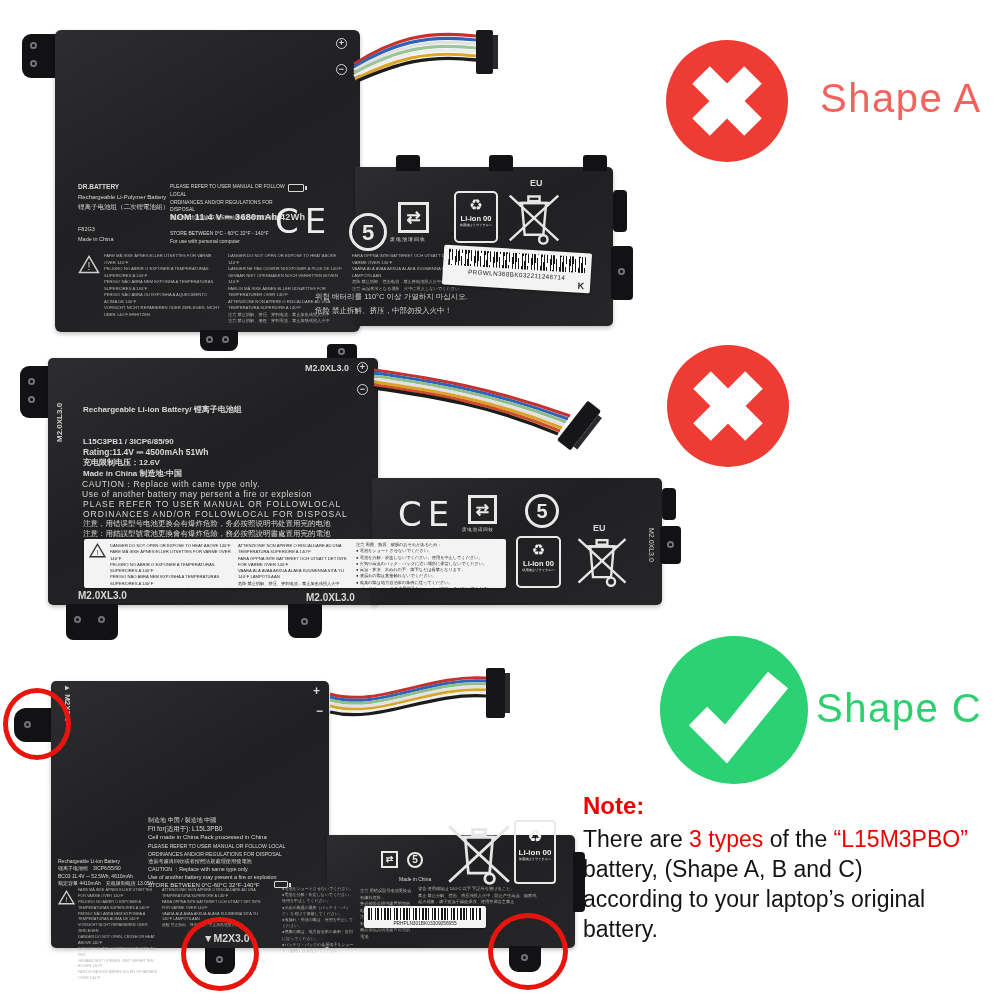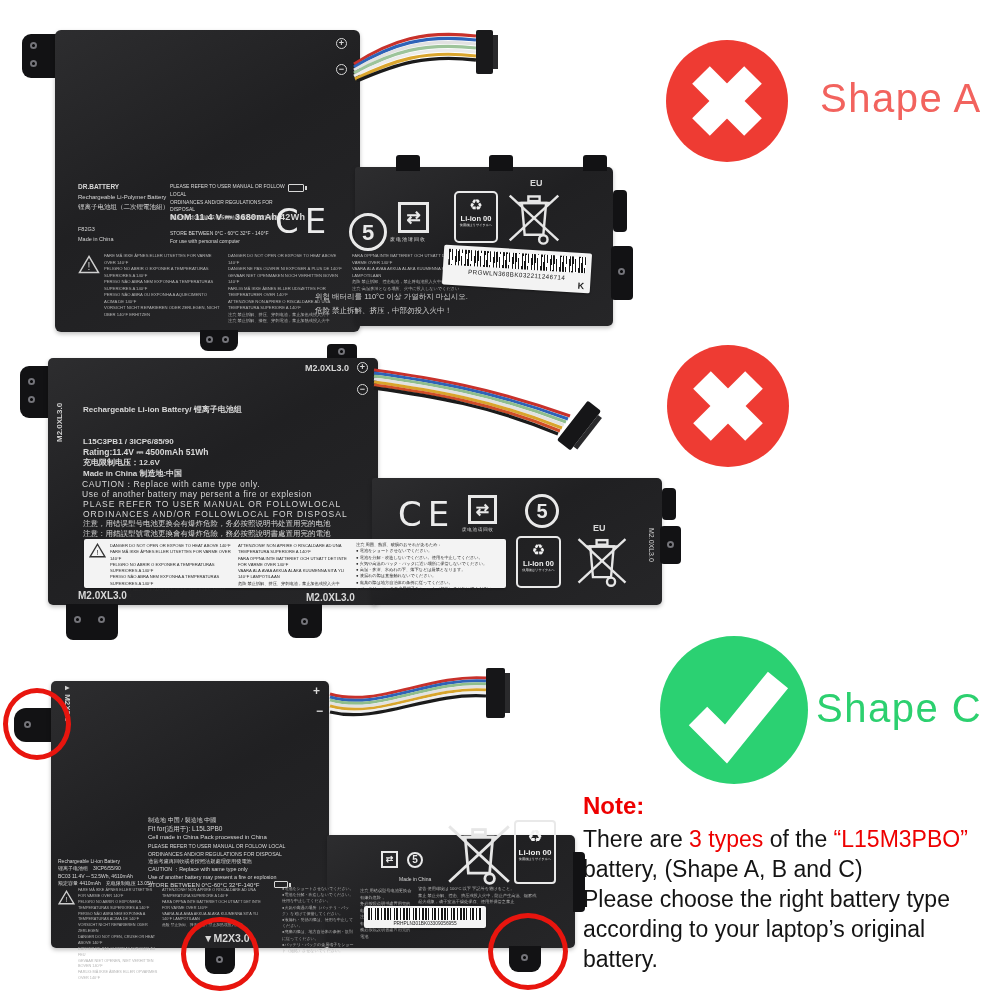--- a/index.html
+++ b/index.html
@@ -354,18 +354,17 @@
   <svg class="abs" style="left:660px;top:636px" width="148" height="148" viewBox="0 0 148 148">
     <circle cx="74" cy="74" r="74" fill="#2bd172"></circle>
     <path d="M38,80 L66,108 L118,44" fill="none" stroke="#fff" stroke-width="26"></path>
   </svg>
   <div class="shapelbl" style="left:816px;top:686px;color:#2cd06f">Shape C</div>
 
   <div class="abs" style="left:583px;top:792px;width:415px">
     <div style="font-size:24px;font-weight:bold;color:#ee0000;margin-bottom:4px">Note:</div>
     <div class="note-line"><span>There are </span><span style="color:#ee0000">3 types</span><span> of the </span><span style="color:#ee0000">“L15M3PBO”</span></div>
     <div class="note-line">battery, (Shape A, B and C)</div>
-    <div class="note-line">Please choose the right battery type</div>
     <div class="note-line">according to your laptop’s original</div>
     <div class="note-line">battery.</div>
   </div>
 
 </div>
 
 </body></html>

